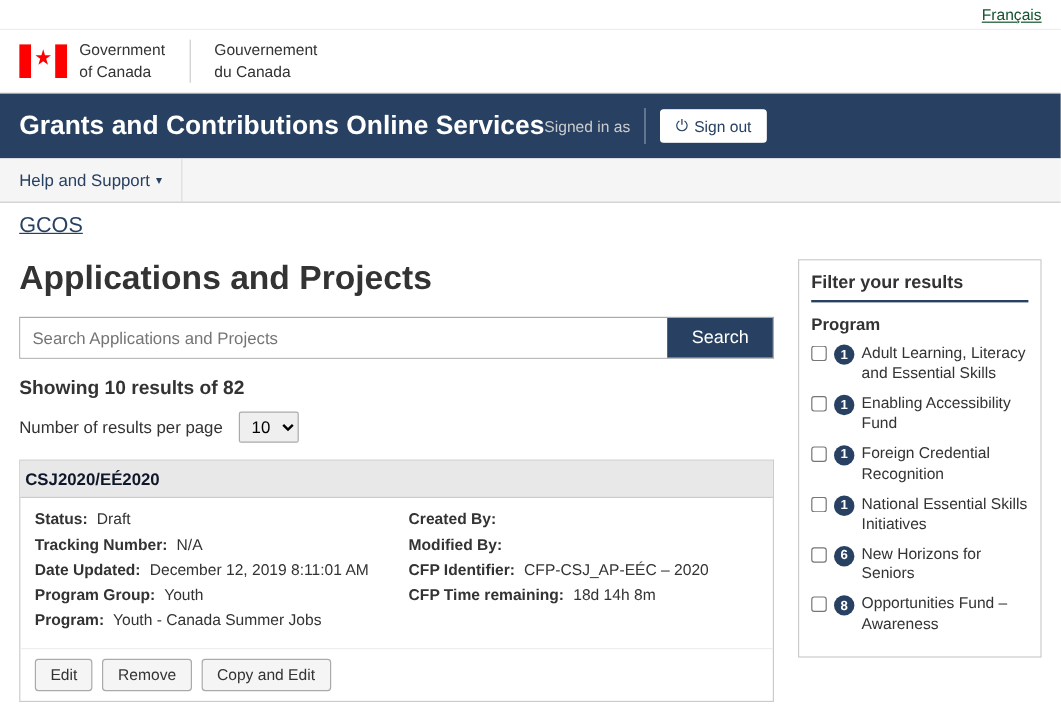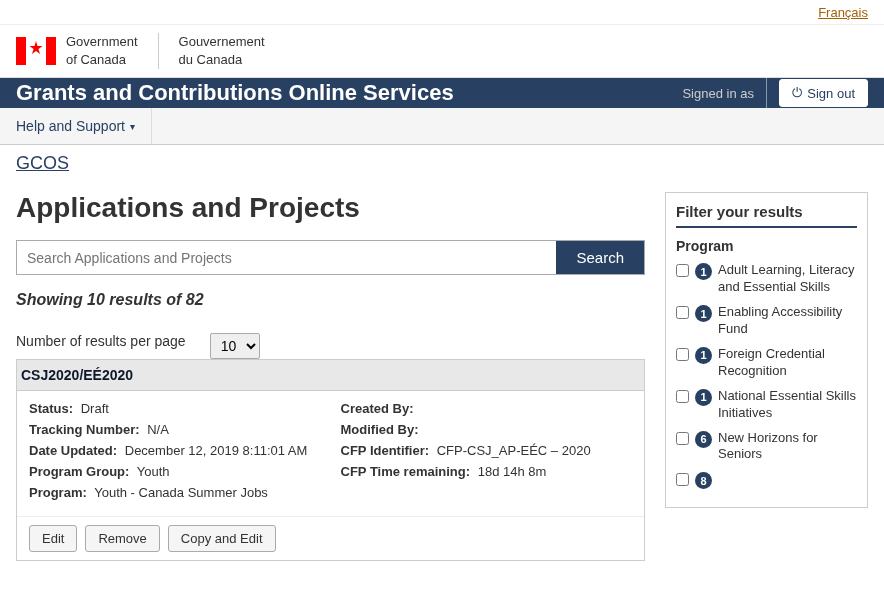--- a/index.html
+++ b/index.html
@@ -5,21 +5,21 @@
     * { box-sizing: border-box; margin: 0; padding: 0; }
     body { font-family: Arial, sans-serif; font-size: 14px; color: #333; background: #fff; width: 884px; }
 
     
     .lang-bar {
       text-align: right;
       padding: 4px 16px;
       background: #fff;
       border-bottom: 1px solid #eee;
     }
-    .lang-bar a { color: #a16207; text-decoration: underline; font-size: 13px; }
+    .lang-bar a { color: #14532d; text-decoration: underline; font-size: 13px; }
 
     
     .gov-header {
       display: flex;
       align-items: center;
       padding: 8px 16px;
       background: #fff;
       border-bottom: 1px solid #ddd;
     }
     .gov-header .flag-logo {
@@ -36,24 +36,24 @@
       line-height: 1.4;
       color: #333;
     }
     .gov-text .en { display: block; }
     .gov-text .fr { display: block; }
 
     
     .app-header {
       background: #284162;
       color: #fff;
-      padding: 0 16px;
-      display: flex;
-      align-items: center;
-      justify-content: space-between;
+      padding: 12px 16px;
+      display: flex;
+      align-items: center;
+      justify-content: flex-start;
     }
     .app-header h1 {
       font-size: 22px;
       font-weight: bold;
       color: #fff;
     }
     .app-header .signed-in {
       font-size: 13px;
       color: #ccc;
     }
@@ -134,29 +134,30 @@
       padding: 8px 20px;
       font-size: 15px;
       cursor: pointer;
       text-align: center;
     }
 
     
     .results-count {
       font-size: 16px;
       font-weight: bold;
-      margin-bottom: 24px;
-      font-style: italic;
+      margin-bottom: 10px;
     }
 
     
     .per-page {
       display: flex;
-      gap: 24px;
-      font-size: 14px;
+      align-items: center;
+      gap: 13px;
+      font-size: 14px;
+      margin-bottom: 14px;
     }
     .per-page select {
       padding: 3px 6px;
       font-size: 14px;
       border: 1px solid #aaa;
       border-radius: 2px;
     }
 
     
     .result-card {
@@ -413,17 +414,18 @@
             <span class="filter-label">National Essential Skills Initiatives</span>
           </div>
           <div class="filter-item">
             <input type="checkbox" style="">
             <span class="filter-badge">6</span>
             <span class="filter-label">New Horizons for Seniors</span>
           </div>
           <div class="filter-item">
             <input type="checkbox" style="">
             <span class="filter-badge">8</span>
+            <span class="filter-label">Opportunities Fund – Awareness</span>
           </div>
         </div>
     </div>
   </div>
 </div>
 
 </body></html>

